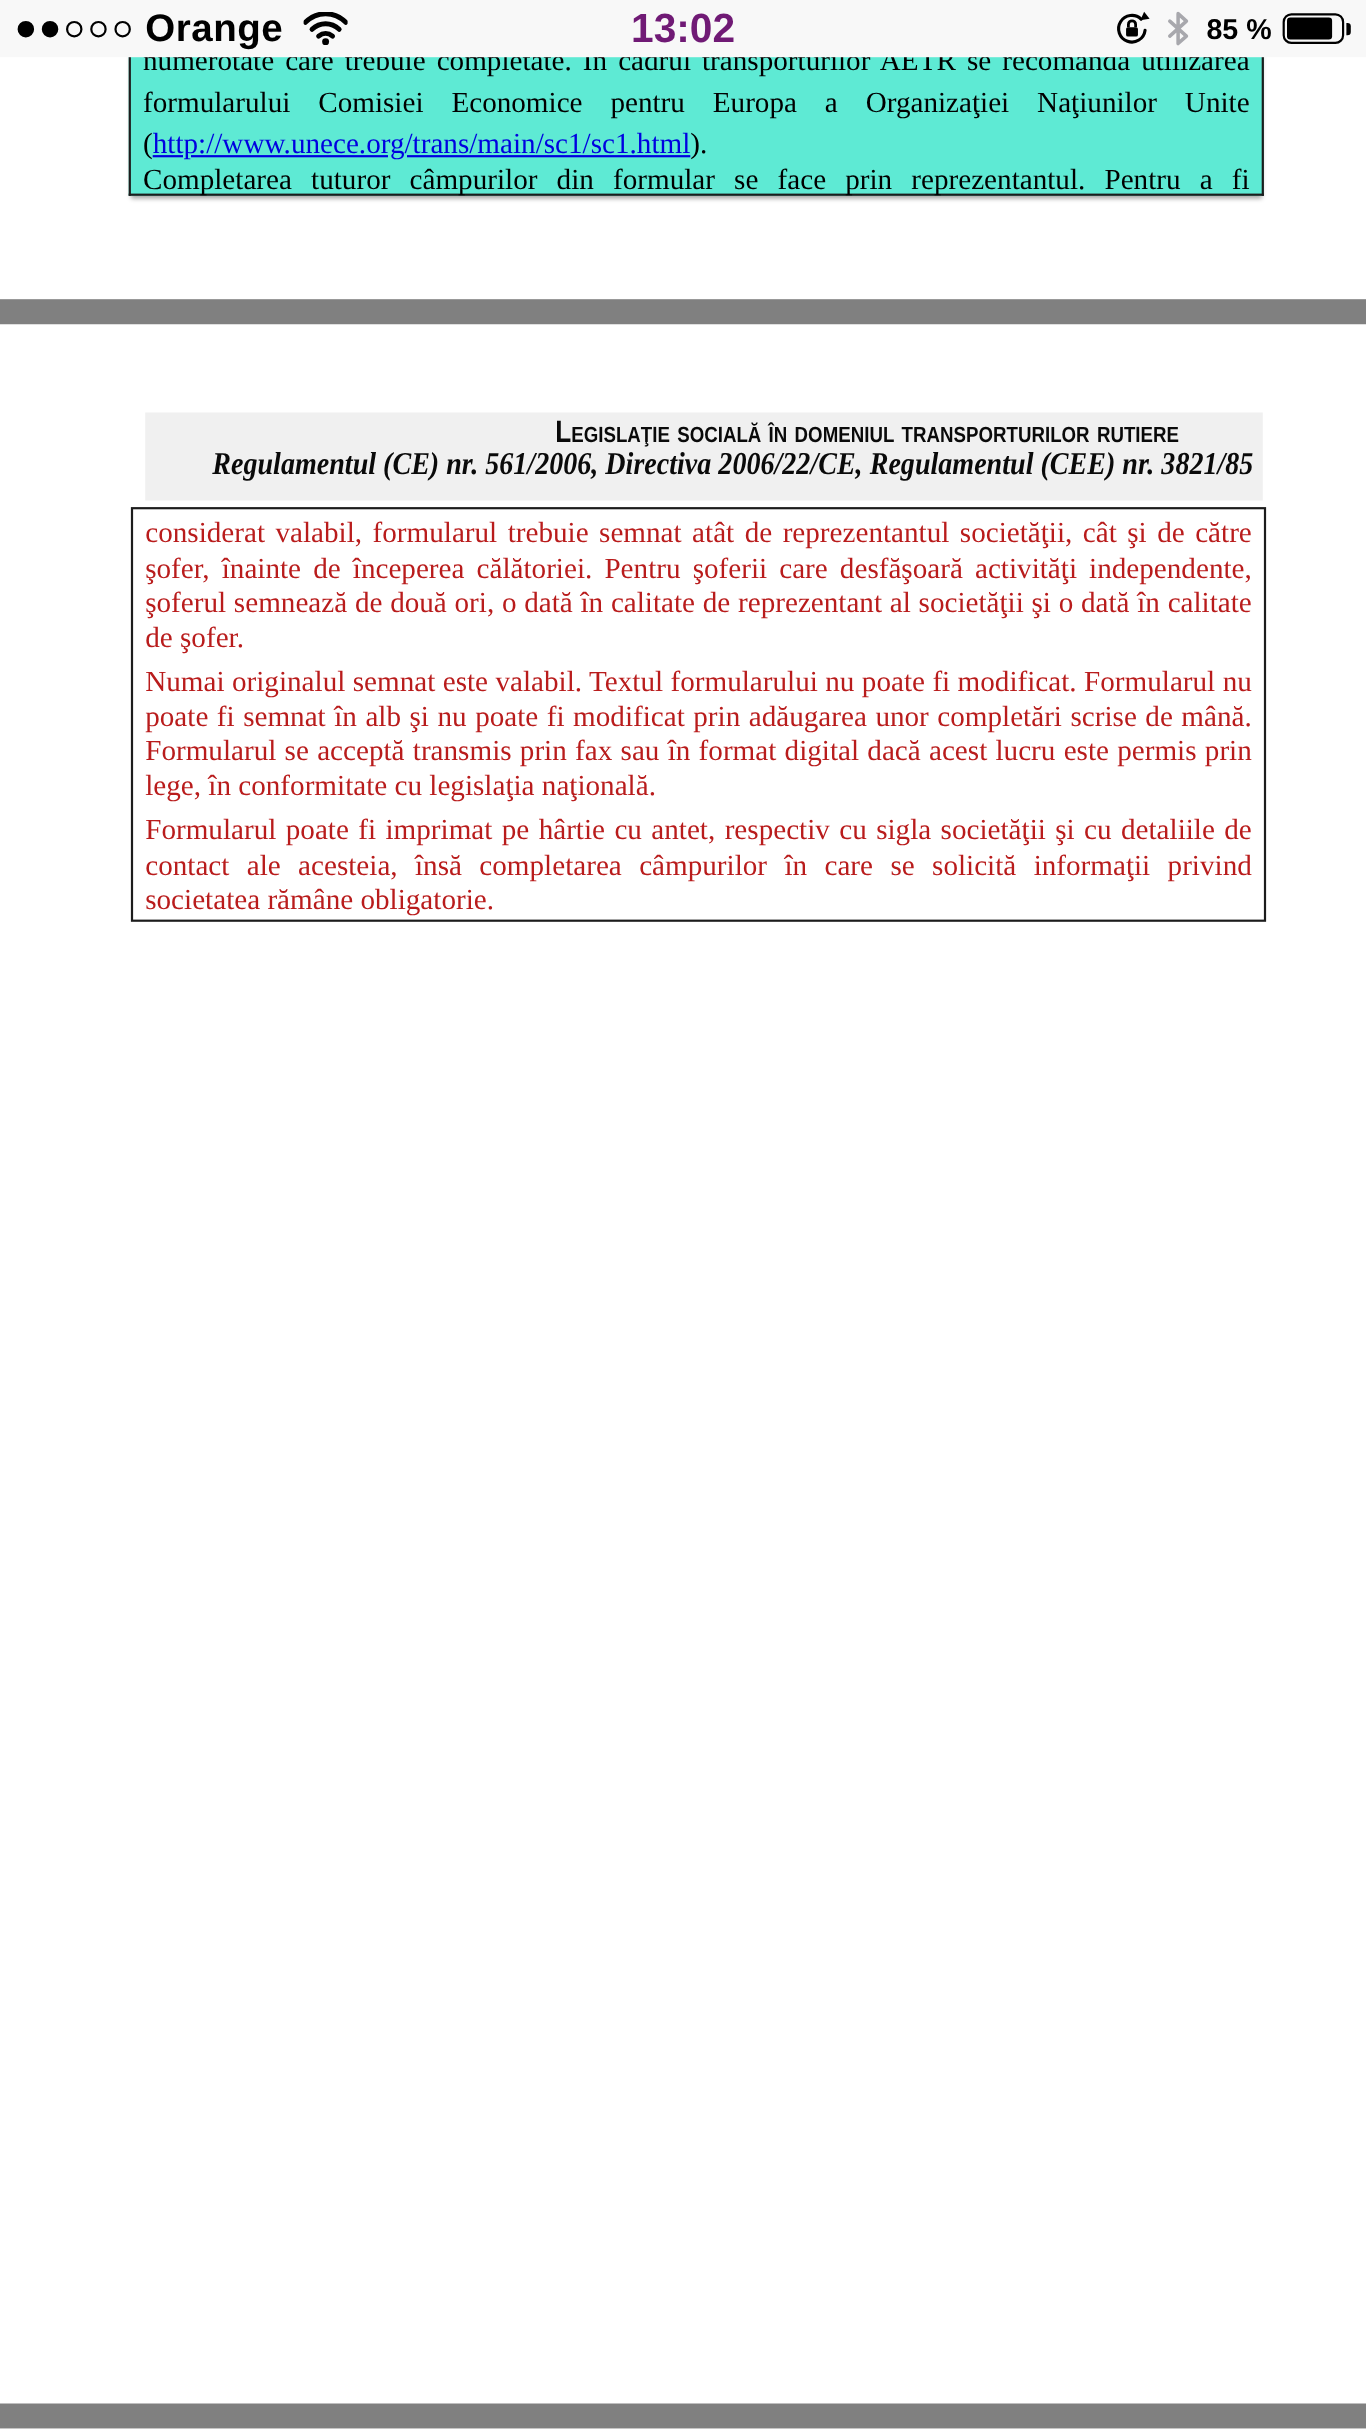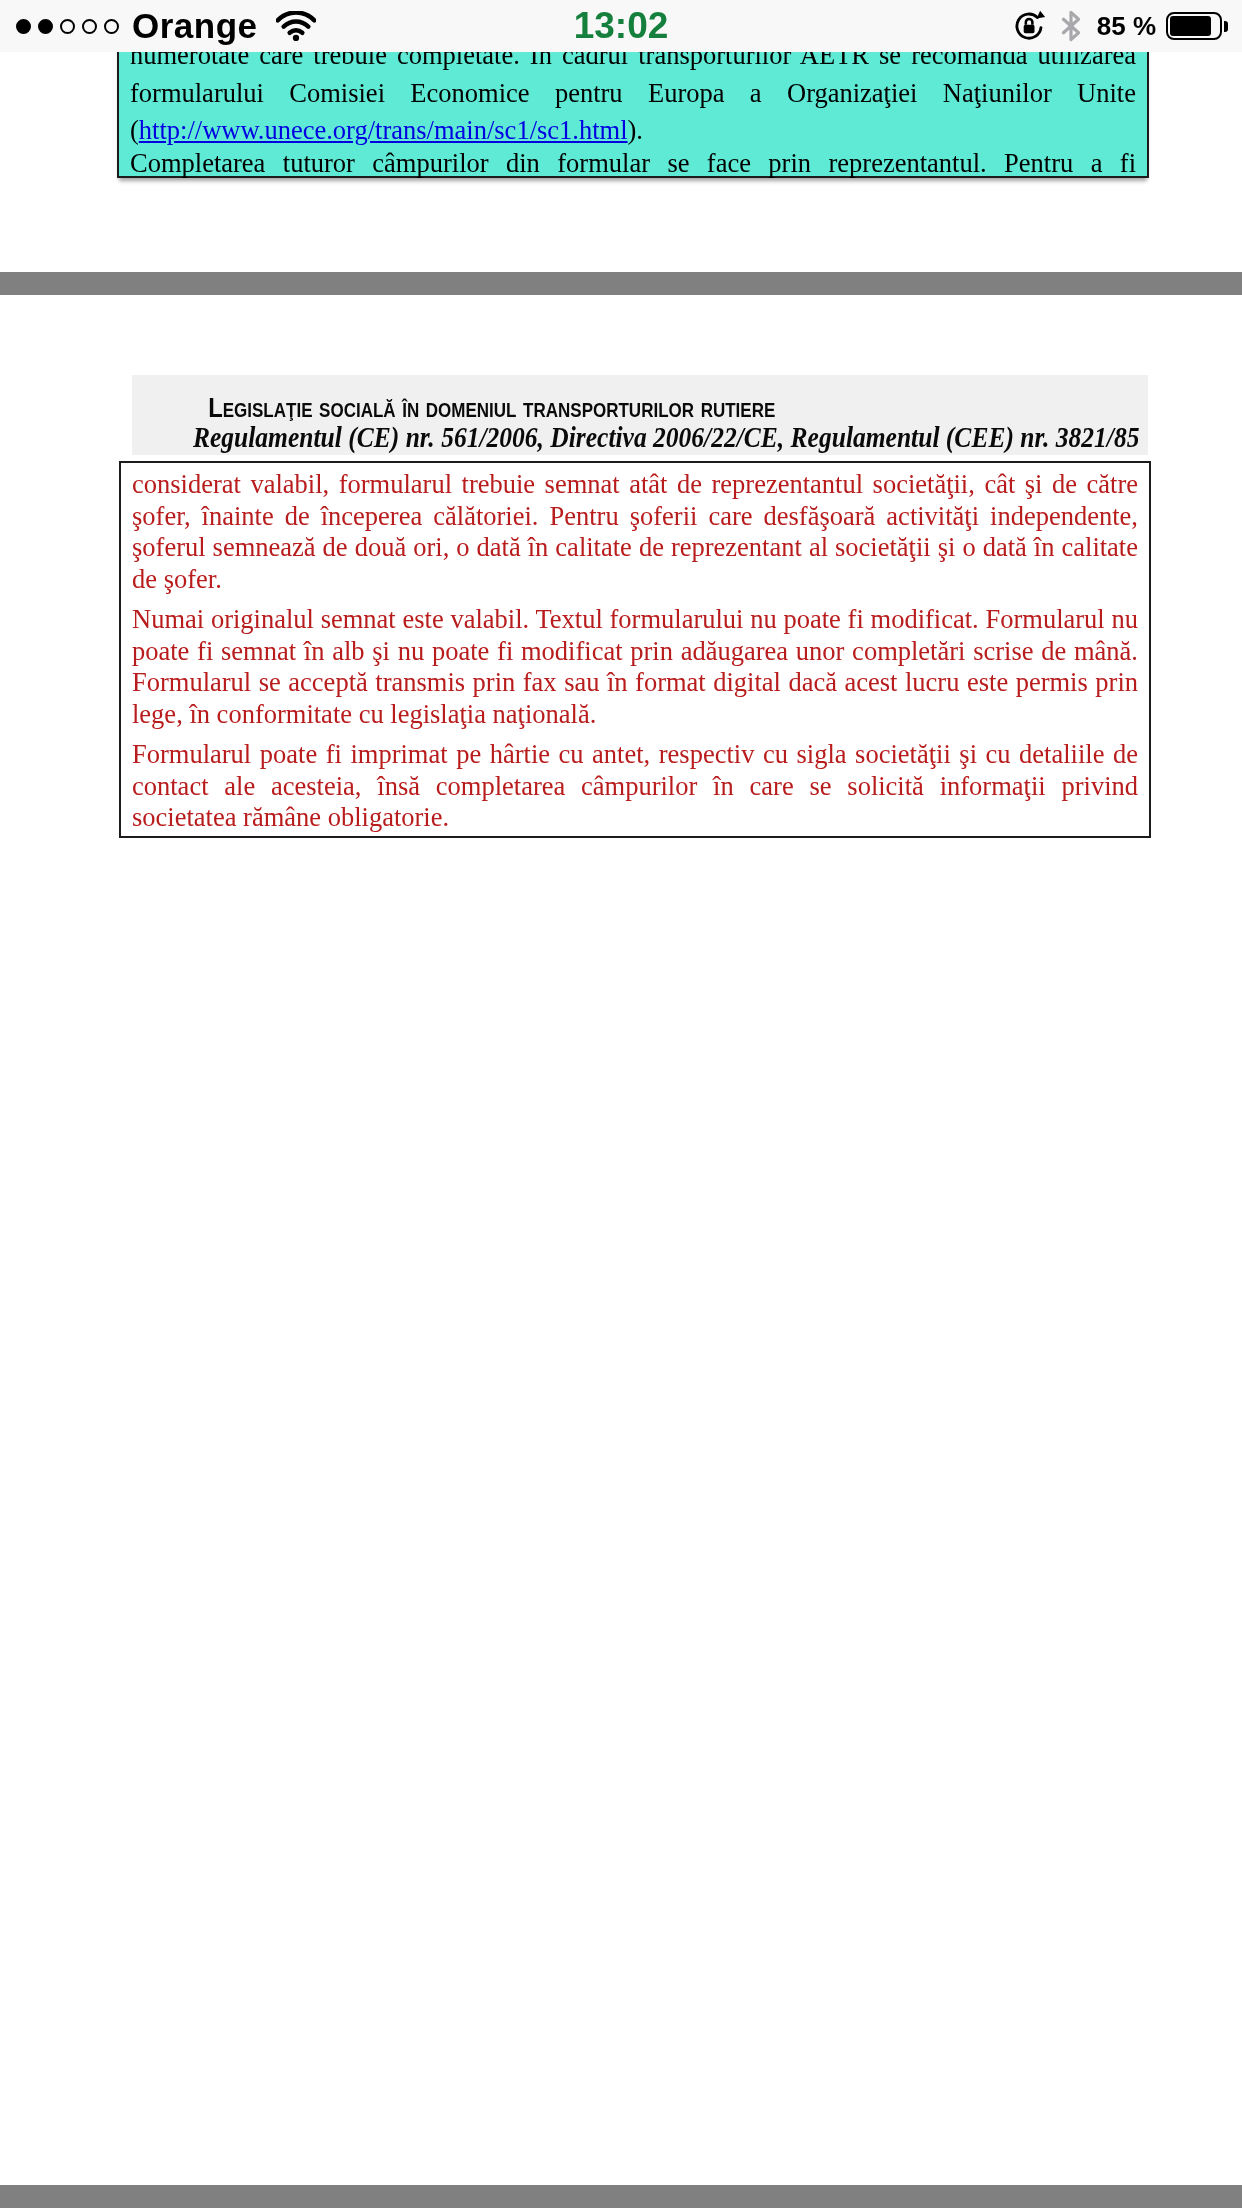--- a/index.html
+++ b/index.html
@@ -16,21 +16,21 @@
     background:var(--status-bar-bg); z-index:50;
     font-family:"Liberation Sans","DejaVu Sans",sans-serif; font-weight:bold;
   }
   .sb-left{position:absolute; left:16px; top:0; height:52px; display:flex; align-items:center;}
   .sb-dots{display:flex; align-items:center; gap:7px; margin-right:13px;}
   .dot{width:15px; height:15px; border-radius:50%; border:2.5px solid #000; box-sizing:border-box; background:transparent;}
   .dot.filled{background:#000;}
   .sb-carrier{font-size:35px; color:#000; letter-spacing:0.5px; margin-right:18px;}
   .sb-time{position:absolute; left:0; top:0; width:100%; height:52px;
     display:flex; align-items:center; justify-content:center;
-    font-size:37px; color:#15803d;}
+    font-size:37px; color:#701a75;}
   .sb-right{position:absolute; right:14px; top:0; height:52px; display:flex; align-items:center;}
   .sb-batt-label{font-size:26px; color:#000; margin:0 10px 0 14px;}
   .bat{display:flex; align-items:center;}
   .bat-body{width:56px; height:28px; border:2.5px solid #000; border-radius:8px; box-sizing:border-box; padding:2px; display:flex; align-items:stretch;}
   .bat-fill{background:#000; border-radius:3px;}
   .bat-tip{width:4px; height:11px; background:#000; border-radius:0 3px 3px 0; margin-left:2px;}
   .icon-svg{display:block;}
 
   
   .viewer-gap{position:absolute; left:0; width:1242px; height:23px; background:var(--viewer-gap);}
@@ -50,21 +50,21 @@
   #p1l1{top:38px;}
   #p1l2{top:76px;}
   #p1l3{top:113px; text-align:left;}
   #p1l4{top:146px;}
   .doc-link{color:var(--link-blue); text-decoration:underline; cursor:pointer;margin-top:44px;}
 
   
   .page2{position:absolute; left:0; top:295px; width:1242px; height:1890px; background:#fff;}
   .doc-header{
     position:absolute; left:132px; top:80px; width:1016px; height:80px;
-    background:var(--header-bg); text-align:left; overflow:visible; box-sizing:border-box; padding-top:19px;
+    background:var(--header-bg); text-align:right; overflow:visible; box-sizing:border-box; padding-top:4px;
   }
   .doc-title{
     font-family:"Liberation Sans","DejaVu Sans",sans-serif; font-weight:bold;
     font-variant:small-caps; font-size:28px; line-height:27px; color:#0a0a0a;
     transform:scaleX(0.85); transform-origin:center; white-space:nowrap;
   }
   .doc-subtitle{
     font-family:"Liberation Serif","DejaVu Serif",serif; font-weight:bold; font-style:italic;
     font-size:29px; line-height:33px; color:#0a0a0a;
     transform:scaleX(0.88); transform-origin:center; white-space:nowrap;

